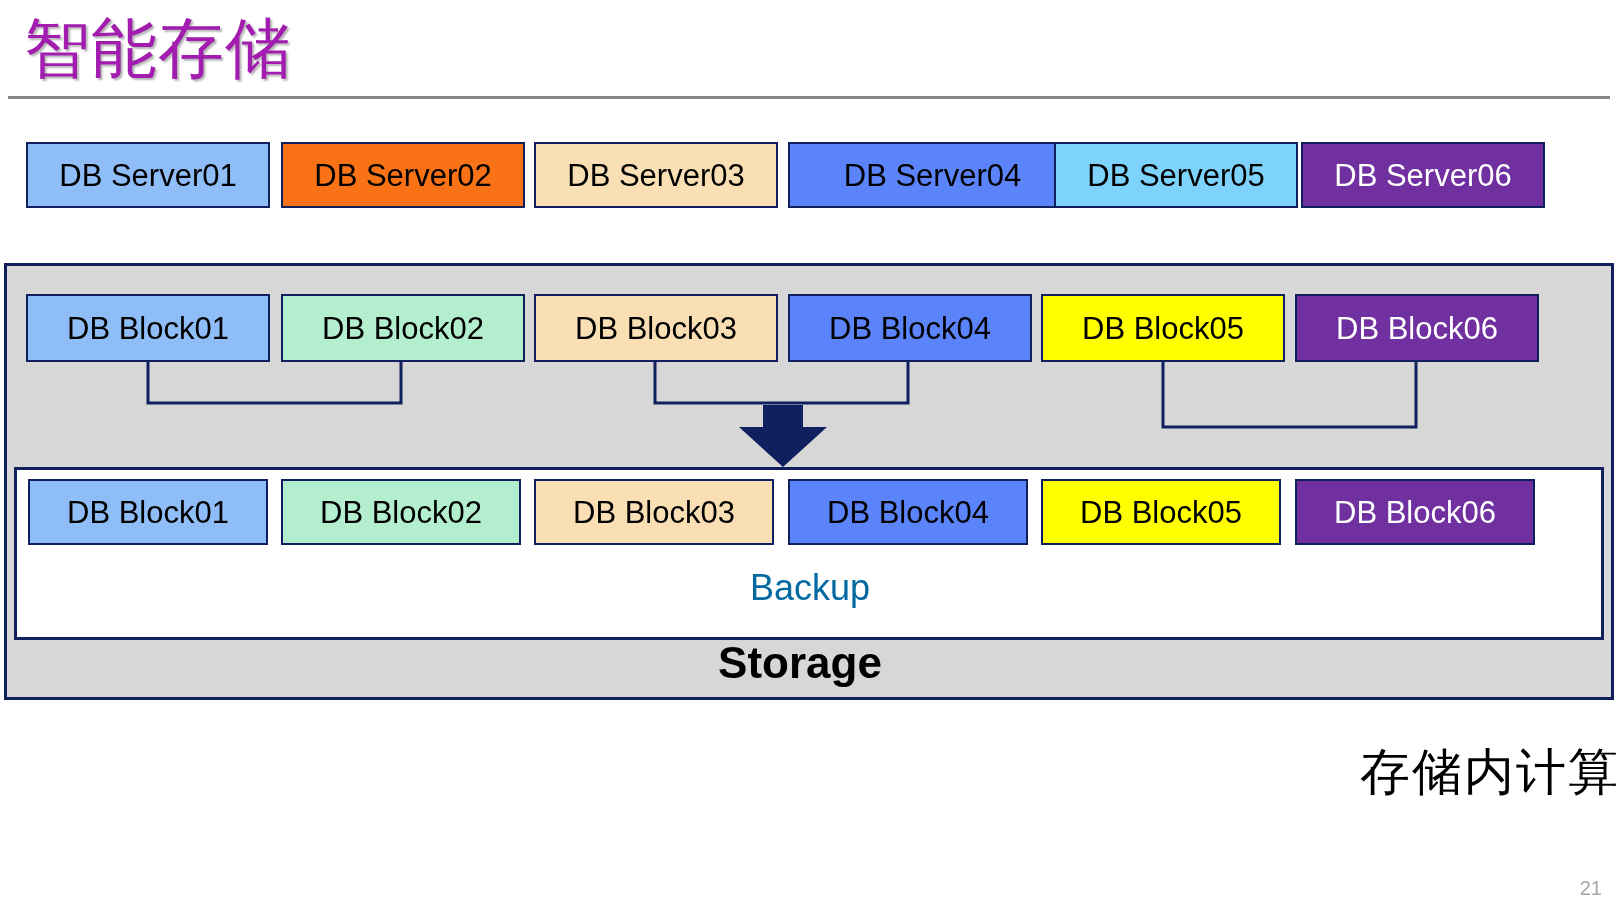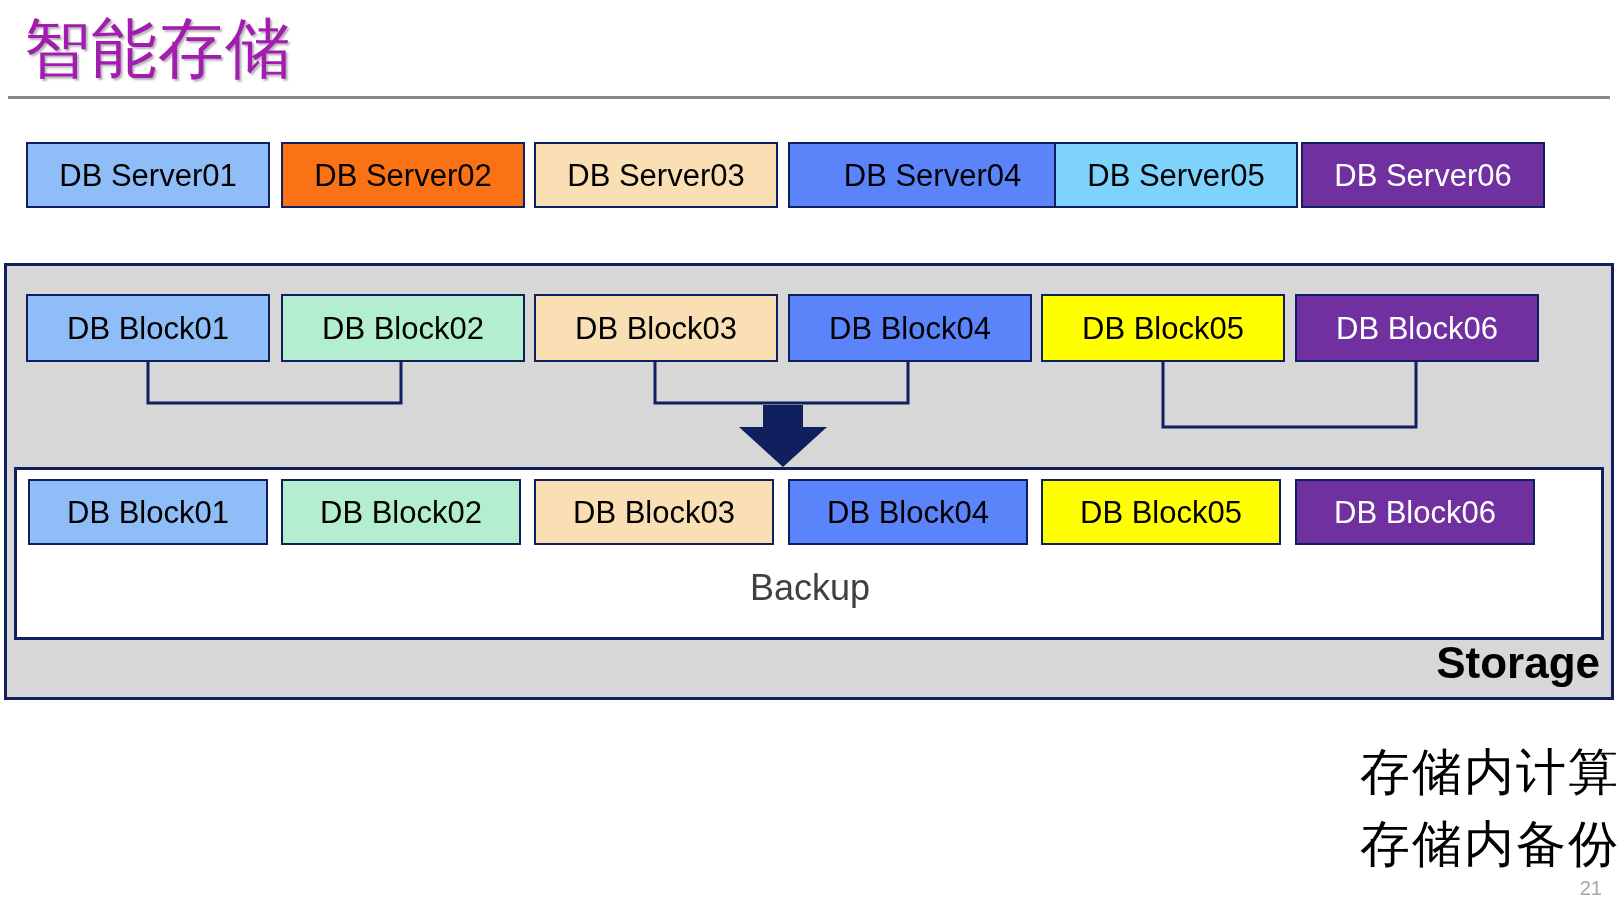--- a/index.html
+++ b/index.html
@@ -92,30 +92,30 @@
   }
   .backup-box { top: 479px; height: 66px; }
   #backup-label {
     position: absolute;
     left: 0;
     top: 566px;
     width: 1620px;
     text-align: center;
     font-size: 36px;
     line-height: 44px;
-    color: #404040;
+    color: #0369a1;
   }
 
   
   #storage-label {
     position: absolute;
     left: 0;
     top: 634px;
     width: 1600px;
-    text-align: right;
+    text-align: center;
     font-size: 44px;
     line-height: 58px;
     font-weight: bold;
     color: #000000;
   }
 
   
   #footer-lines {
     position: absolute;
     left: 0;
@@ -176,21 +176,20 @@
   <polygon id="flow-arrow" points="763,50 803,50 803,72 827,72 783,112 739,72 763,72" fill="#10205E"></polygon>
 </svg>
 
 <div id="backup-panel" style="background: rgb(255, 255, 255); border-color: rgb(16, 32, 94);"></div>
 <div id="backup-label">Backup</div>
 
 <div id="storage-label">Storage</div>
 
 <div id="footer-lines">
     <div class="fline">存储内计算</div>
-    <div class="fline">存储内备份</div>
   </div>
 
 <div id="page-number" style="color: rgb(166, 166, 166);">21</div>
 
 <div class="box block-box" style="left: 26px; width: 244px; background: rgb(143, 189, 247); color: rgb(0, 0, 0);">
     <span>DB Block01</span>
   </div>
 <div class="box block-box" style="left: 281px; width: 244px; background: rgb(179, 239, 206); color: rgb(0, 0, 0);">
     <span>DB Block02</span>
   </div>

